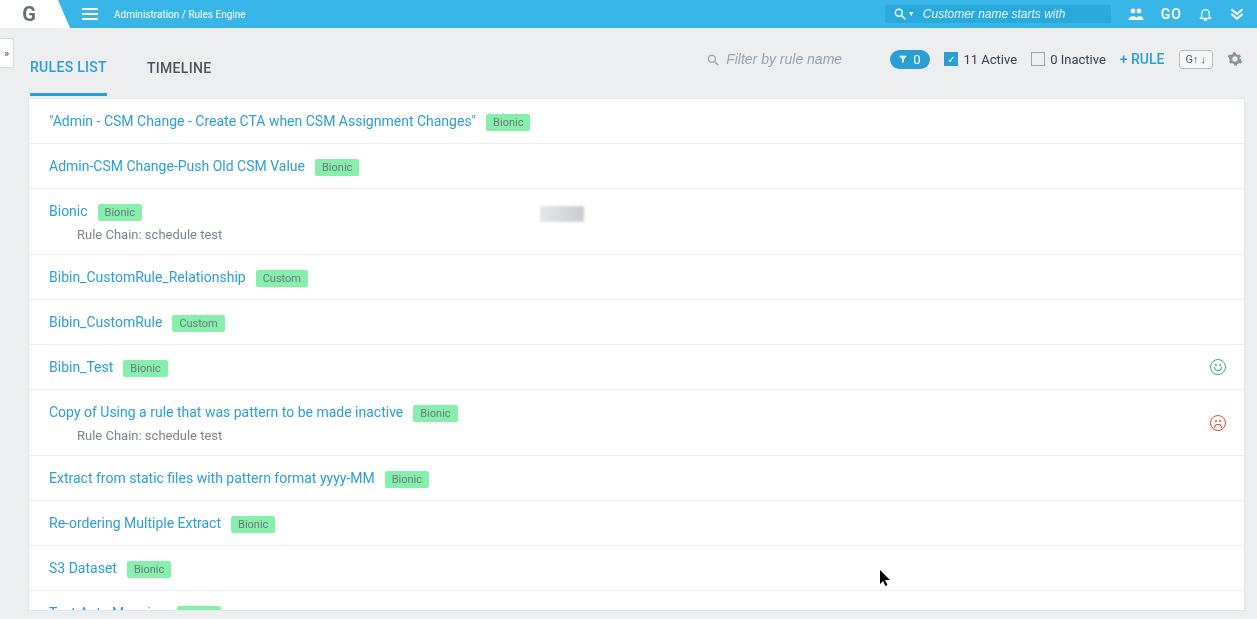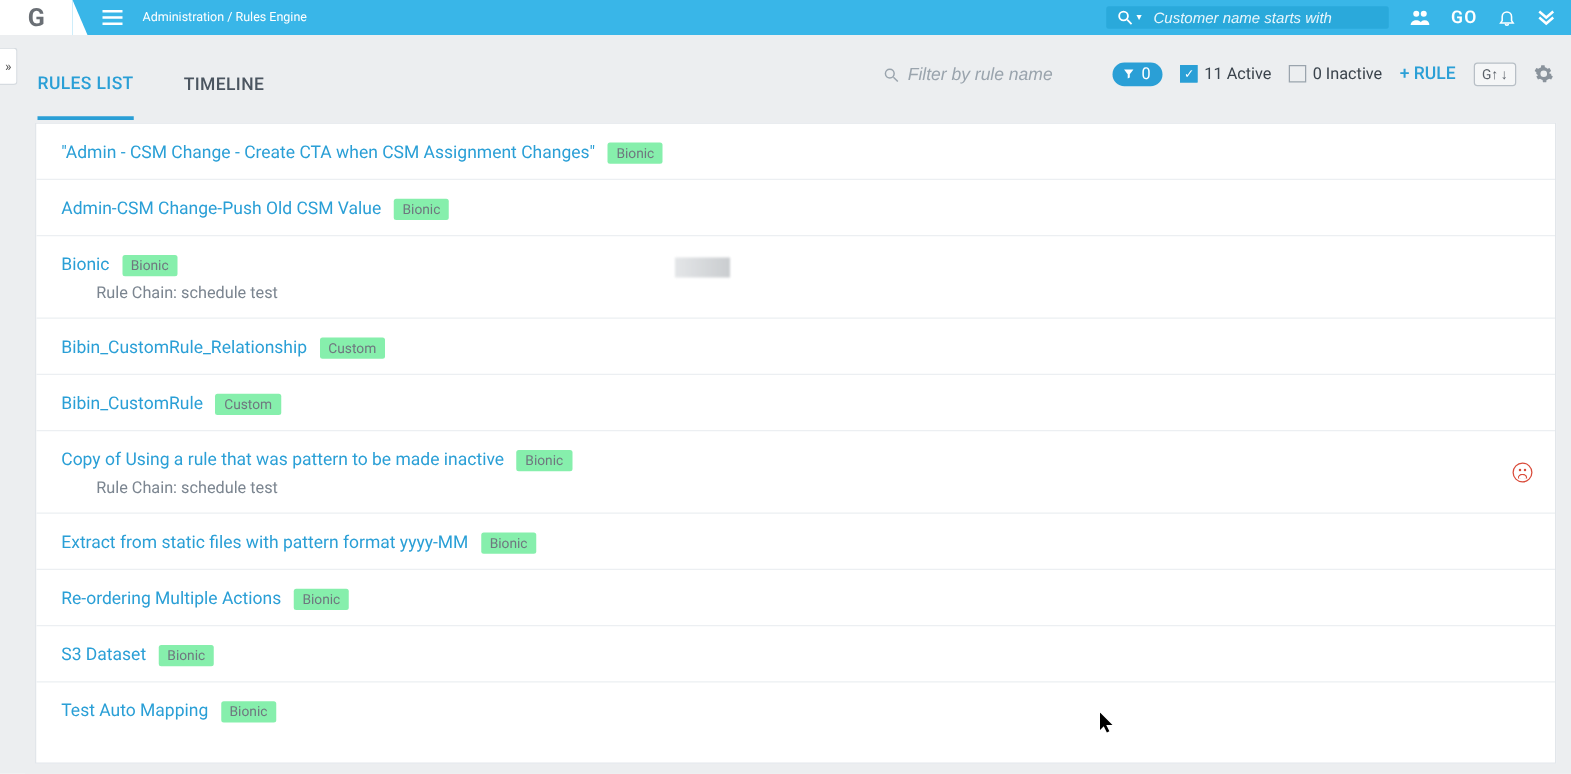--- a/index.html
+++ b/index.html
@@ -374,27 +374,32 @@
       </span>
     </div>
   </div>
 
   <div class="list-wrap" id="rules-list">
       <div class="rule-row"><a class="rule-name">"Admin - CSM Change - Create CTA when CSM Assignment Changes"</a><span class="tag">Bionic</span></div>
       <div class="rule-row"><a class="rule-name">Admin-CSM Change-Push Old CSM Value</a><span class="tag">Bionic</span></div>
       <div class="rule-row"><a class="rule-name">Bionic</a><span class="tag">Bionic</span><div class="rule-sub">Rule Chain: schedule test</div></div>
       <div class="rule-row"><a class="rule-name">Bibin_CustomRule_Relationship</a><span class="tag">Custom</span></div>
       <div class="rule-row"><a class="rule-name">Bibin_CustomRule</a><span class="tag">Custom</span></div>
+      <div class="rule-row"><a class="rule-name">Bibin_Test</a><span class="tag">Bionic</span><span class="rule-icon">
+          <span class="face happy">
+            <span class="mouth"></span>
+          </span>
+        </span></div>
       <div class="rule-row"><a class="rule-name">Copy of Using a rule that was pattern to be made inactive</a><span class="tag">Bionic</span><div class="rule-sub">Rule Chain: schedule test</div><span class="rule-icon">
           <span class="face sad">
             <span class="mouth"></span>
           </span>
         </span></div>
       <div class="rule-row"><a class="rule-name">Extract from static files with pattern format yyyy-MM</a><span class="tag">Bionic</span></div>
-      <div class="rule-row"><a class="rule-name">Re-ordering Multiple Actions</a><span class="tag">Bionic</span></div>
+      <div class="rule-row"><a class="rule-name">Re-ordering Multiple Extract</a><span class="tag">Bionic</span></div>
       <div class="rule-row"><a class="rule-name">S3 Dataset</a><span class="tag">Bionic</span></div>
       <div class="rule-row"><a class="rule-name">Test Auto Mapping</a><span class="tag">Bionic</span></div>
     </div>
 
   <div class="blur-blob"></div>
 </div>
 
 <div class="cursor-arrow">
   <svg width="12" height="18" viewBox="0 0 12 18">
       <path d="M0 0l0 14 3-3 2.5 5 2-1-2.5-5 5 0z" fill="#000"></path>

